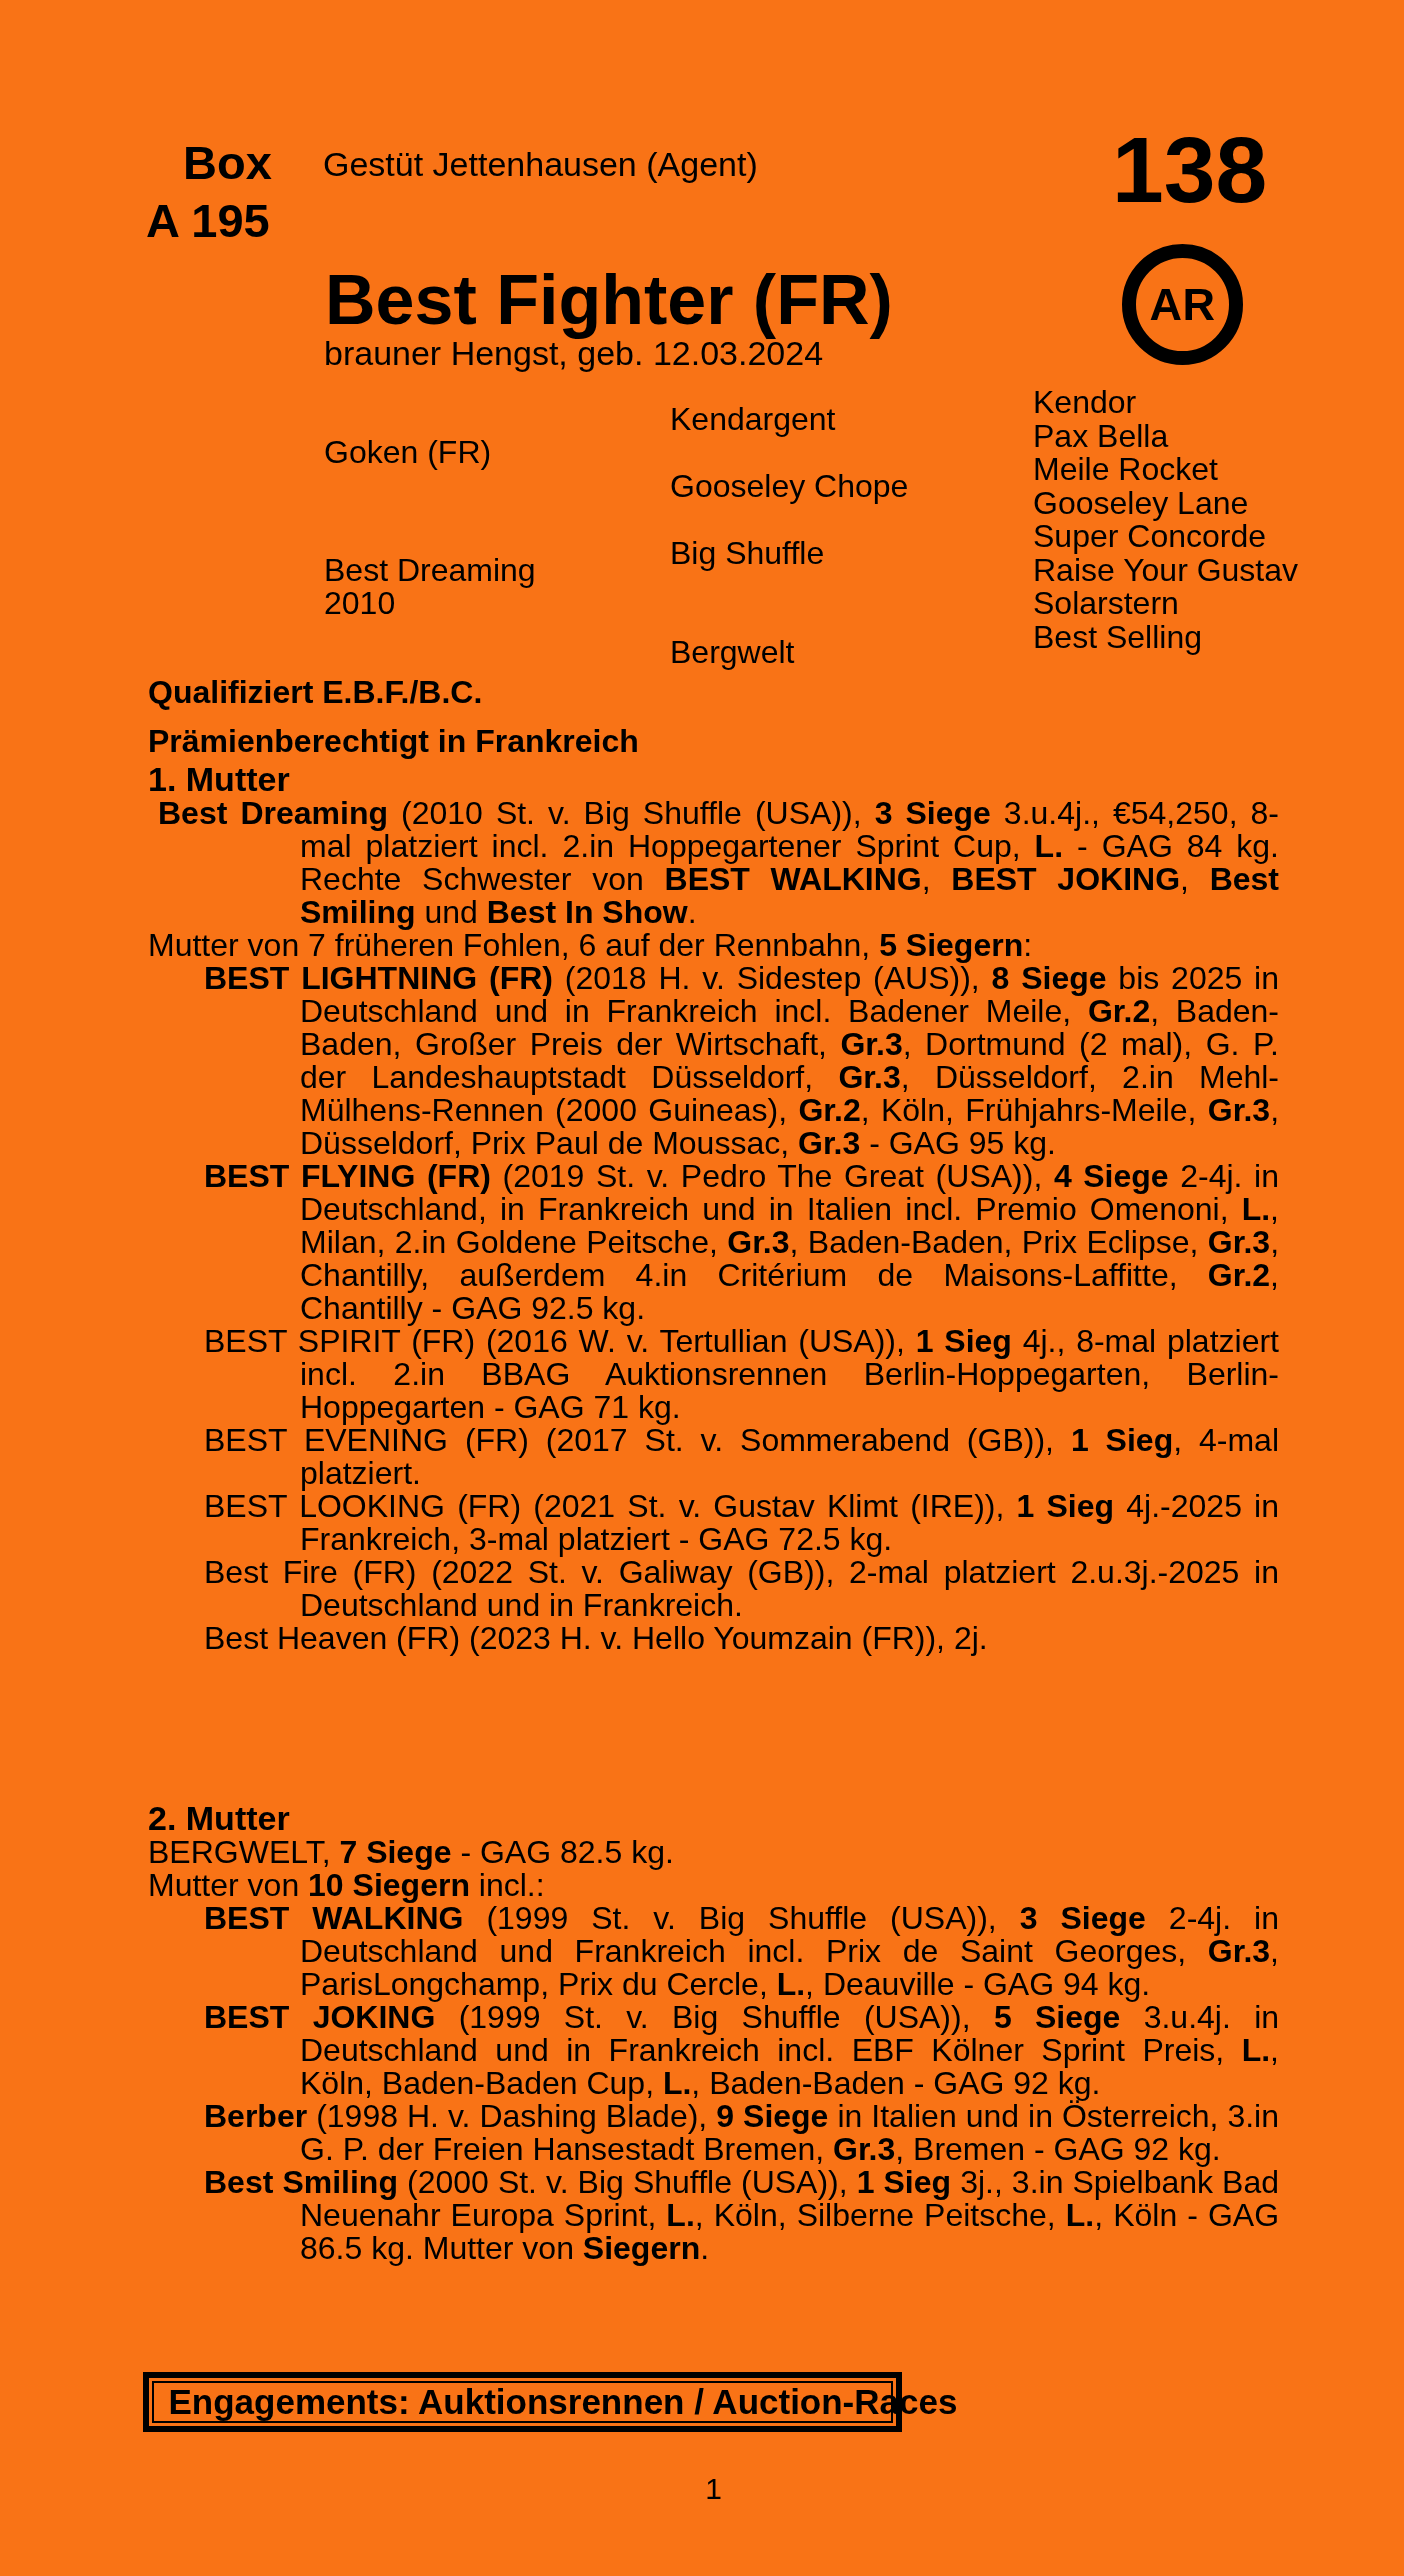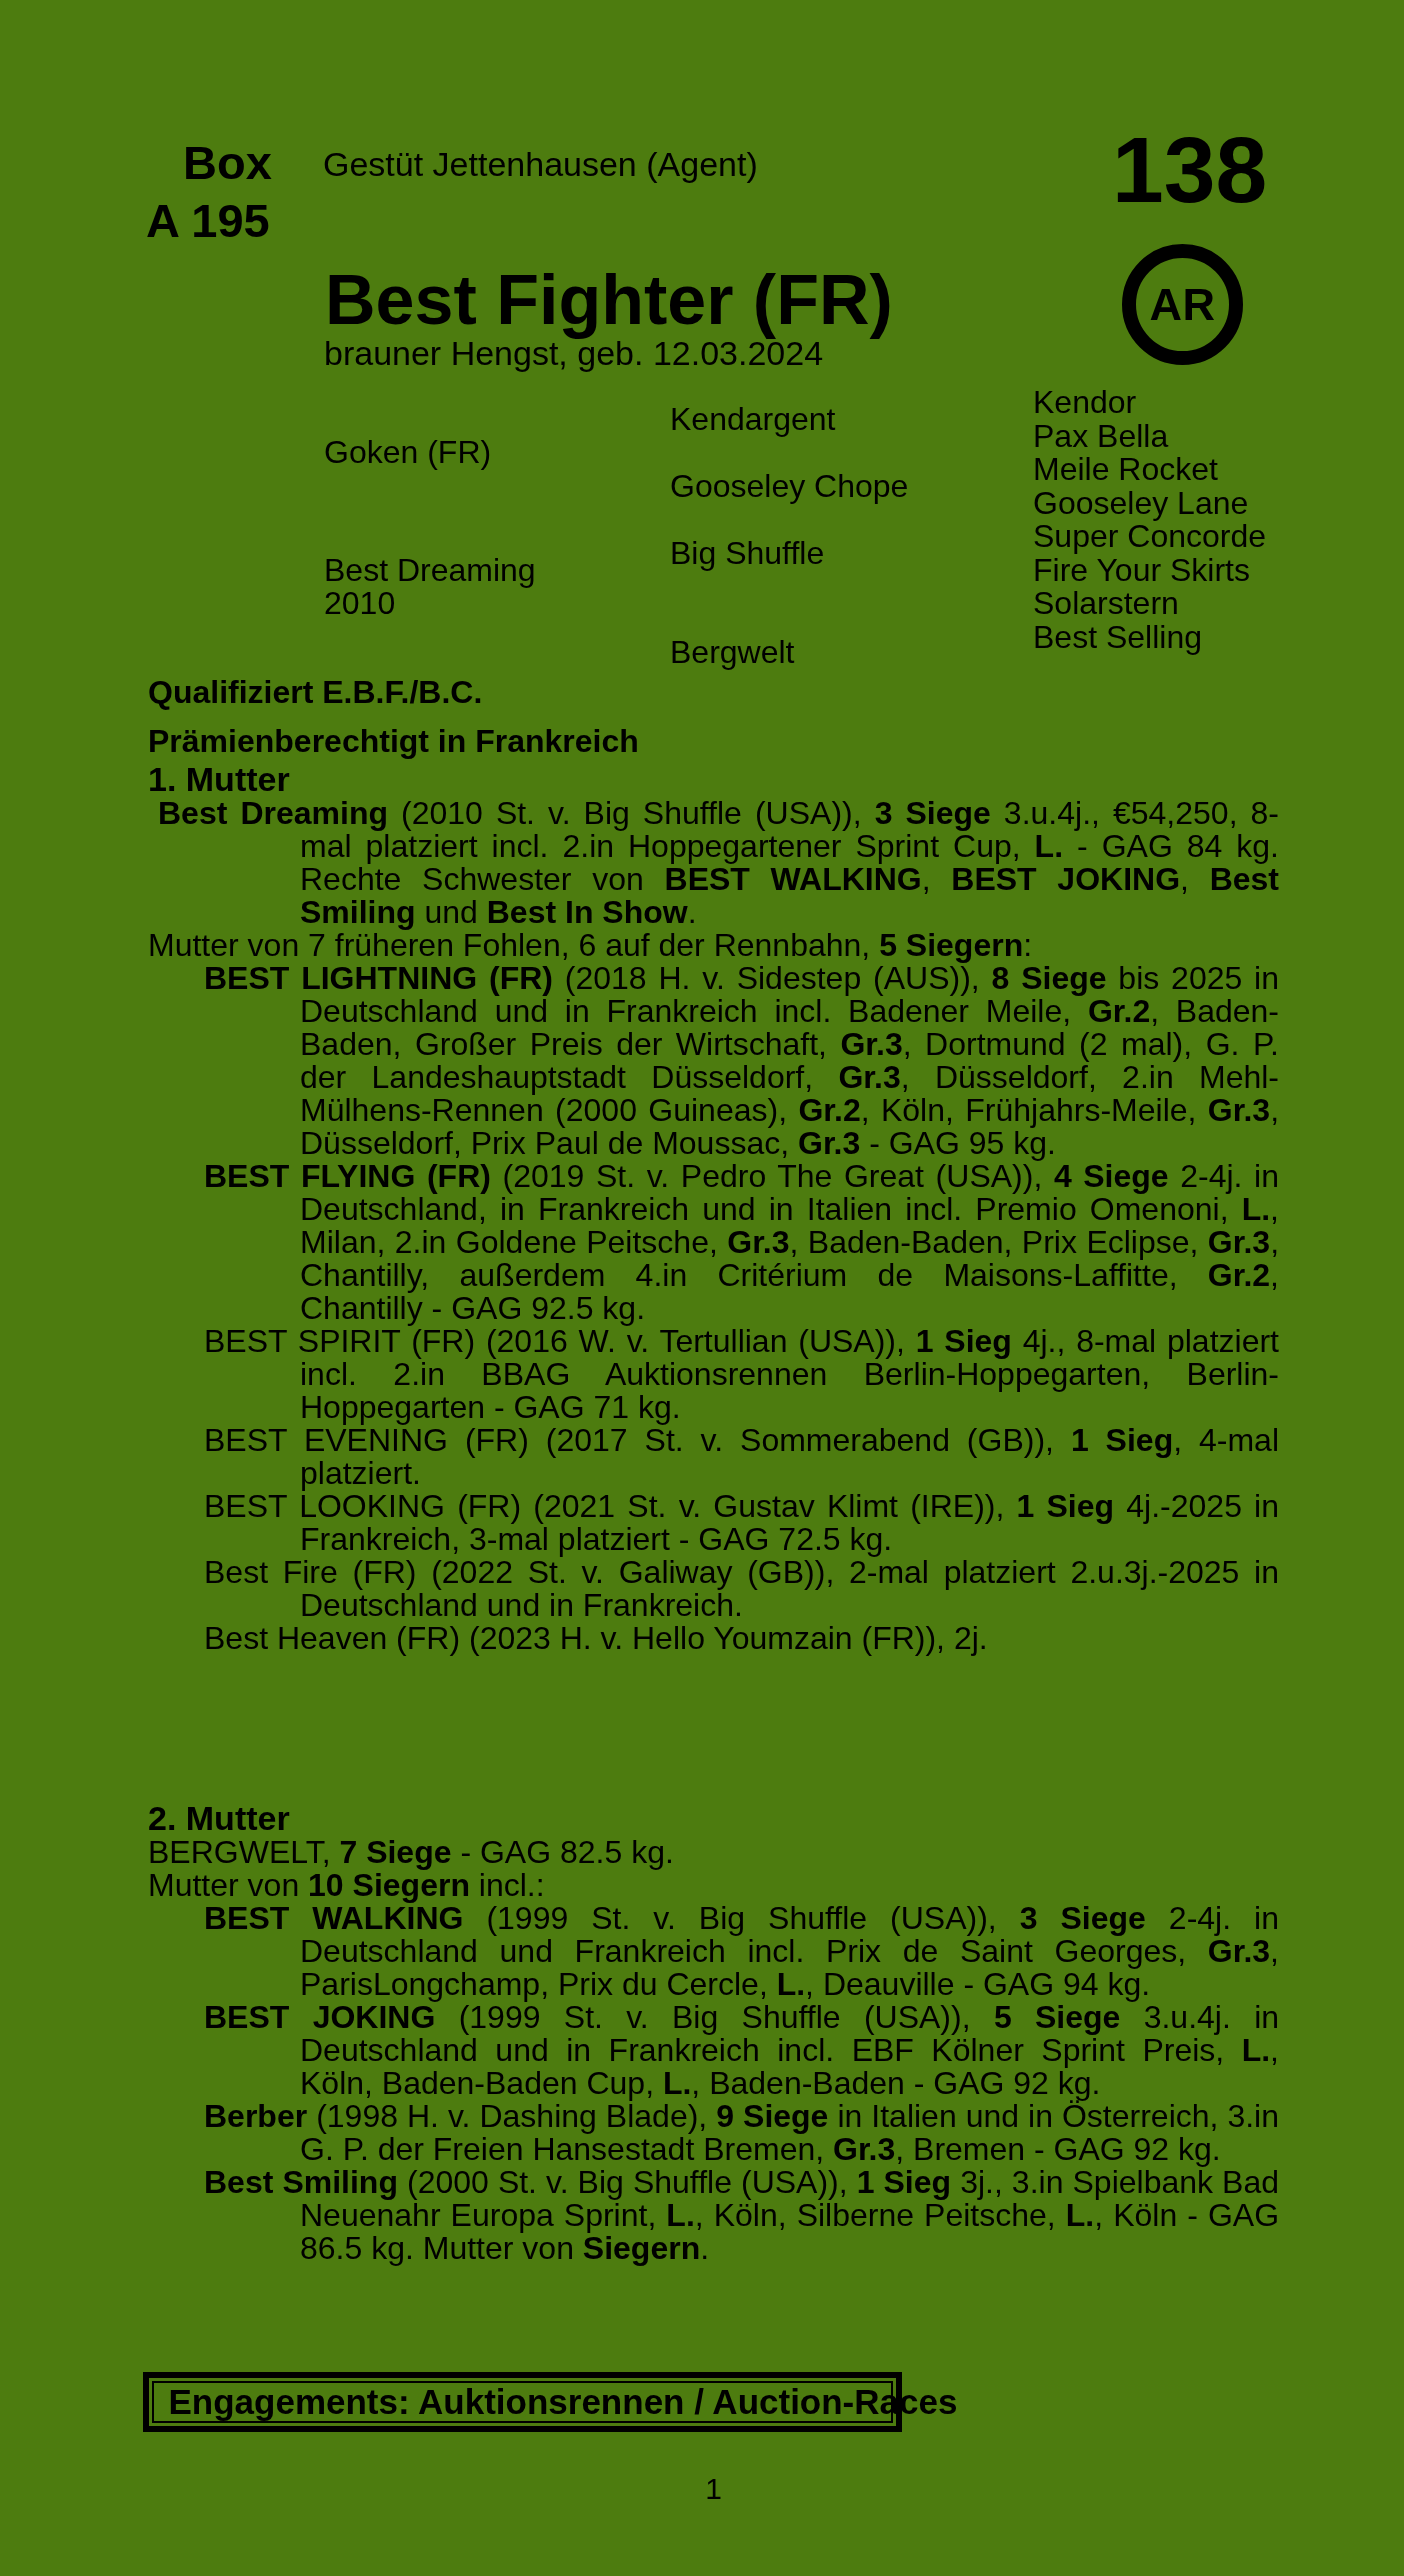--- a/index.html
+++ b/index.html
@@ -1,21 +1,21 @@
 <!DOCTYPE html>
 <html style="font-size:8.2px"><head>
 <meta charset="utf-8">
 <style>
   html,body { margin:0; padding:0; background:#888; }
   .page {
     position: relative;
     width: 1404px;
     height: 2576px;
     margin: 0 auto;
-    background: #4d7c0f;
+    background: #f97316;
     color: #000000;
     font-family: "Liberation Sans", "DejaVu Sans", sans-serif;
     overflow: hidden;
   }
   .abs { position: absolute; white-space: nowrap; }
 
   
   .box-label   { left:183px;  top:138px;  font-size:47px;  font-weight:bold; line-height:49px; }
   .box-number  { left:146px;  top:196px;  font-size:47px;  font-weight:bold; line-height:49px; }
   .consignor   { left:323px;  top:146px;  font-size:34px;  line-height:36px; }
@@ -95,21 +95,21 @@
   <div class="abs ped" style="left:670px; top:403px;">Kendargent</div>
   <div class="abs ped" style="left:670px; top:470px;">Gooseley Chope</div>
   <div class="abs ped" style="left:670px; top:537px;">Big Shuffle</div>
   <div class="abs ped" style="left:670px; top:604px;margin-top:32px;">Bergwelt</div>
 
   <div class="abs ped" style="left:1033px; top:386px;">Kendor</div>
   <div class="abs ped" style="left:1033px; top:420px;">Pax Bella</div>
   <div class="abs ped" style="left:1033px; top:453px;">Meile Rocket</div>
   <div class="abs ped" style="left:1033px; top:487px;">Gooseley Lane</div>
   <div class="abs ped" style="left:1033px; top:520px;">Super Concorde</div>
-  <div class="abs ped" style="left:1033px; top:554px;">Fire Your Skirts</div>
+  <div class="abs ped" style="left:1033px; top:554px;">Raise Your Gustav</div>
   <div class="abs ped" style="left:1033px; top:587px;">Solarstern</div>
   <div class="abs ped" style="left:1033px; top:621px;">Best Selling</div>
 
   <div class="centerline qual1">Qualifiziert E.B.F./B.C.</div>
   <div class="centerline qual2">Prämienberechtigt in Frankreich</div>
 
   <div class="section" id="section-0" style="top:762px;">
       <div class="section-heading">1. Mutter</div>
       <div class="para dam"><b>Best Dreaming</b><span> (2010 St. v. Big Shuffle (USA)), </span><b>3 Siege</b><span> 3.u.4j., €54,250, 8-mal platziert incl. 2.in Hoppegartener Sprint Cup, </span><b>L.</b><span> - GAG 84 kg. Rechte Schwester von </span><b>BEST WALKING</b><span>, </span><b>BEST JOKING</b><span>, </span><b>Best Smiling</b><span> und </span><b>Best In Show</b><span>.</span></div>
       <div class="para flush"><span>Mutter von 7 früheren Fohlen, 6 auf der Rennbahn, </span><b>5 Siegern</b><span>:</span></div>

